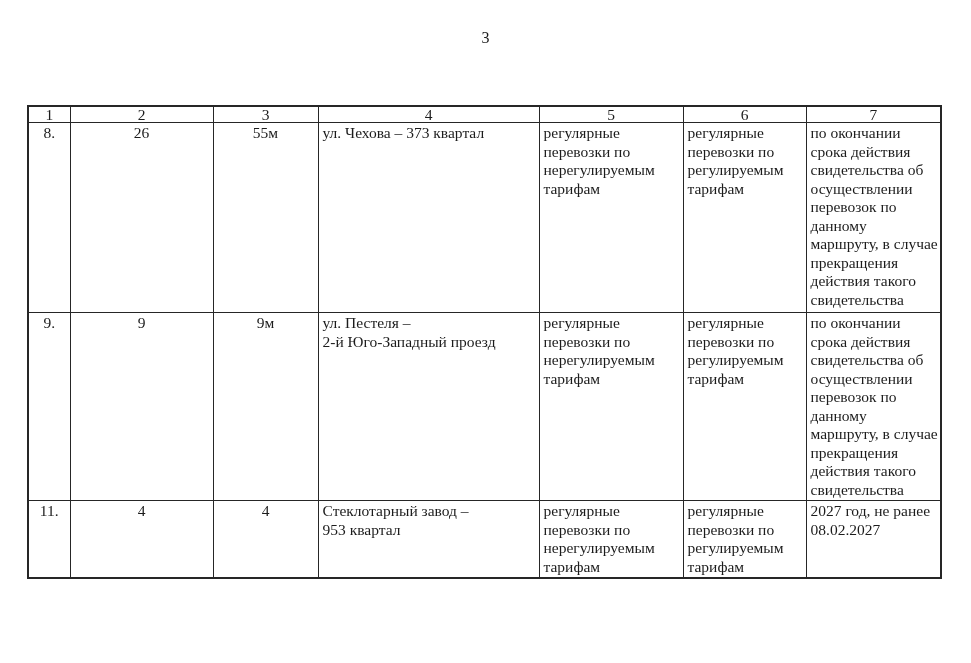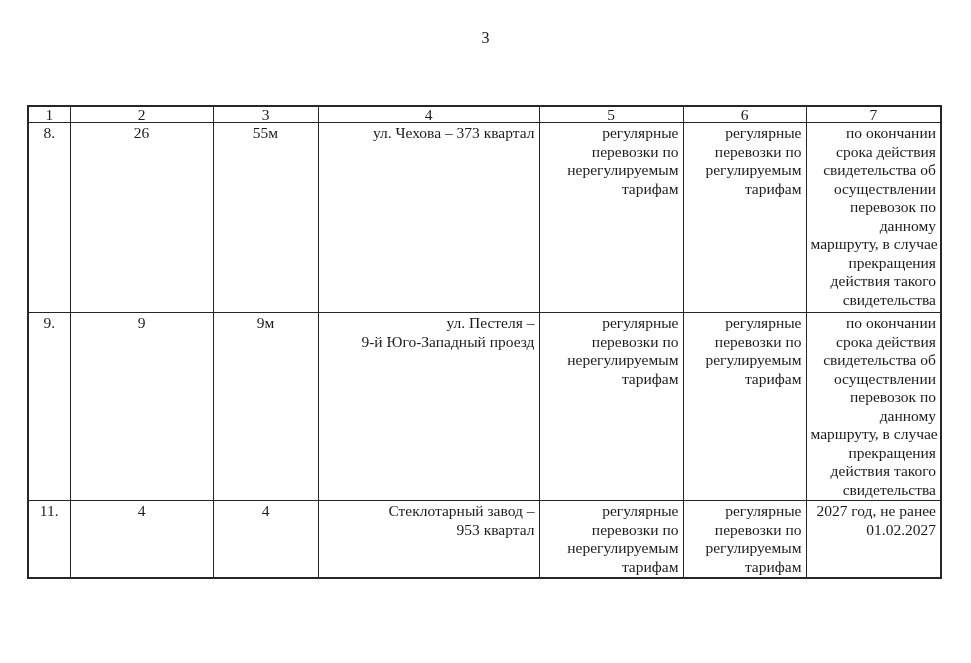--- a/index.html
+++ b/index.html
@@ -37,21 +37,21 @@
     padding: 0;
     text-align: center;
     vertical-align: middle;
   }
   td {
     vertical-align: top;
     line-height: 18.5px;
     padding: 1px 4px;
     white-space: pre;
     overflow: hidden;
-    text-align: right;
+    text-align: left;
   }
   td.num { text-align: center; padding-left: 1px; padding-right: 1px; }
   tr.r0 { height: 190px; }
   tr.r1 { height: 185px; }
   tr.r2 { height: 76px; }
   tr.r3 { height: 77px; }
 </style>
 </head>
 <body>
 
@@ -101,21 +101,21 @@
 маршруту, в случае
 прекращения
 действия такого
 свидетельства</td>
     </tr>
     <tr class="r1">
       <td class="num">9.</td>
       <td class="num">9</td>
       <td class="num">9м</td>
       <td>ул. Пестеля –
-9-й Юго-Западный проезд</td>
+2-й Юго-Западный проезд</td>
       <td>регулярные
 перевозки по
 нерегулируемым
 тарифам</td>
       <td>регулярные
 перевозки по
 регулируемым
 тарифам</td>
       <td>по окончании
 срока действия
@@ -136,16 +136,16 @@
 953 квартал</td>
       <td>регулярные
 перевозки по
 нерегулируемым
 тарифам</td>
       <td>регулярные
 перевозки по
 регулируемым
 тарифам</td>
       <td>2027 год, не ранее
-01.02.2027</td>
+08.02.2027</td>
     </tr>
   </tbody>
 </table>
 
 </body></html>

